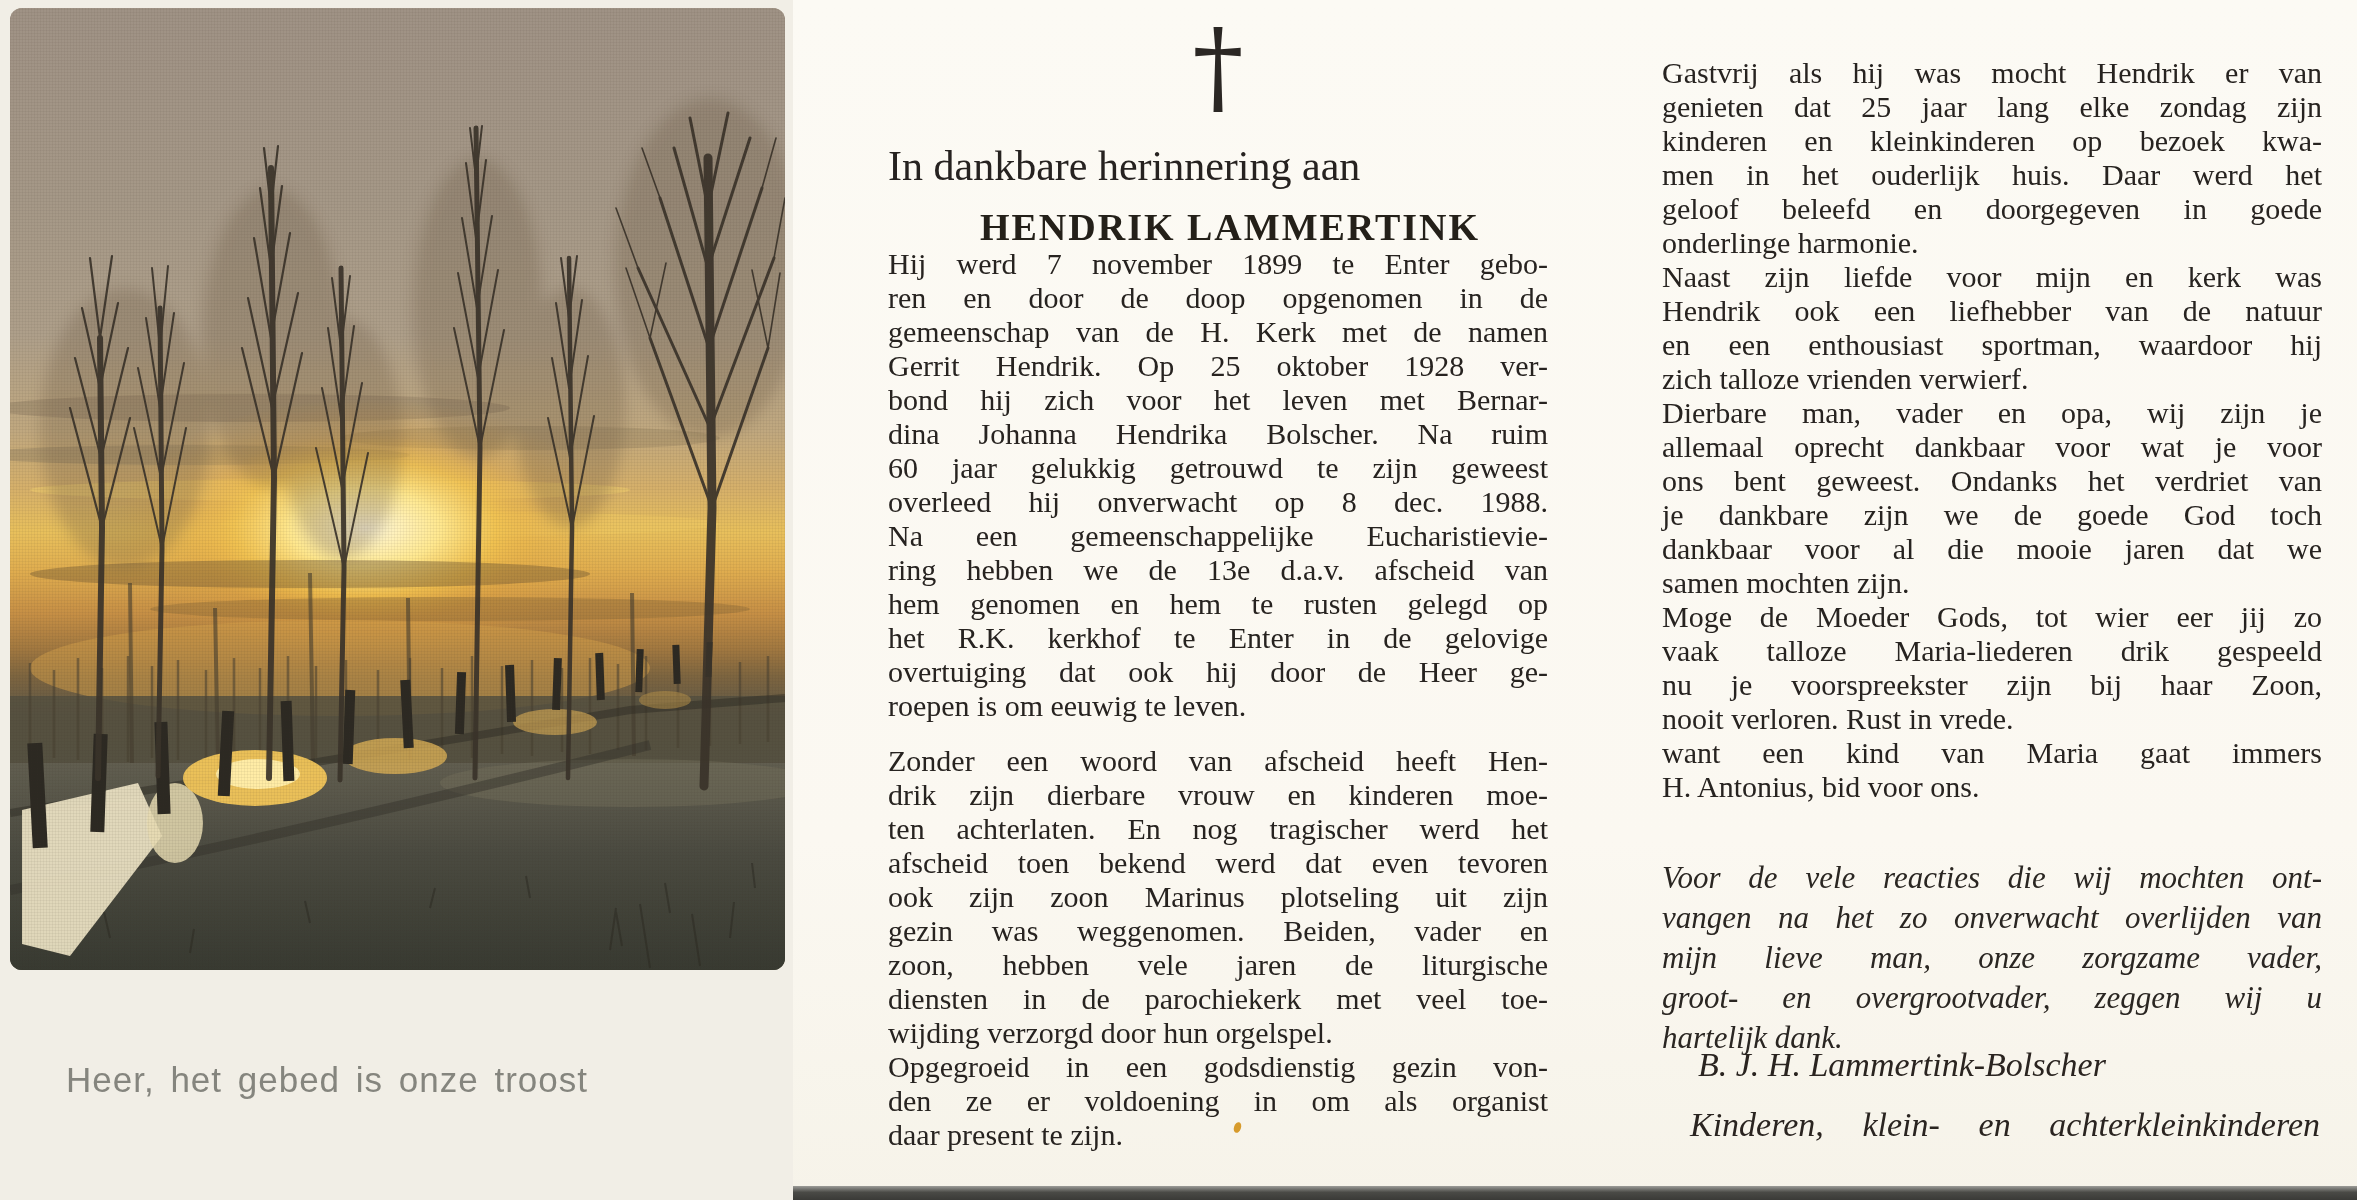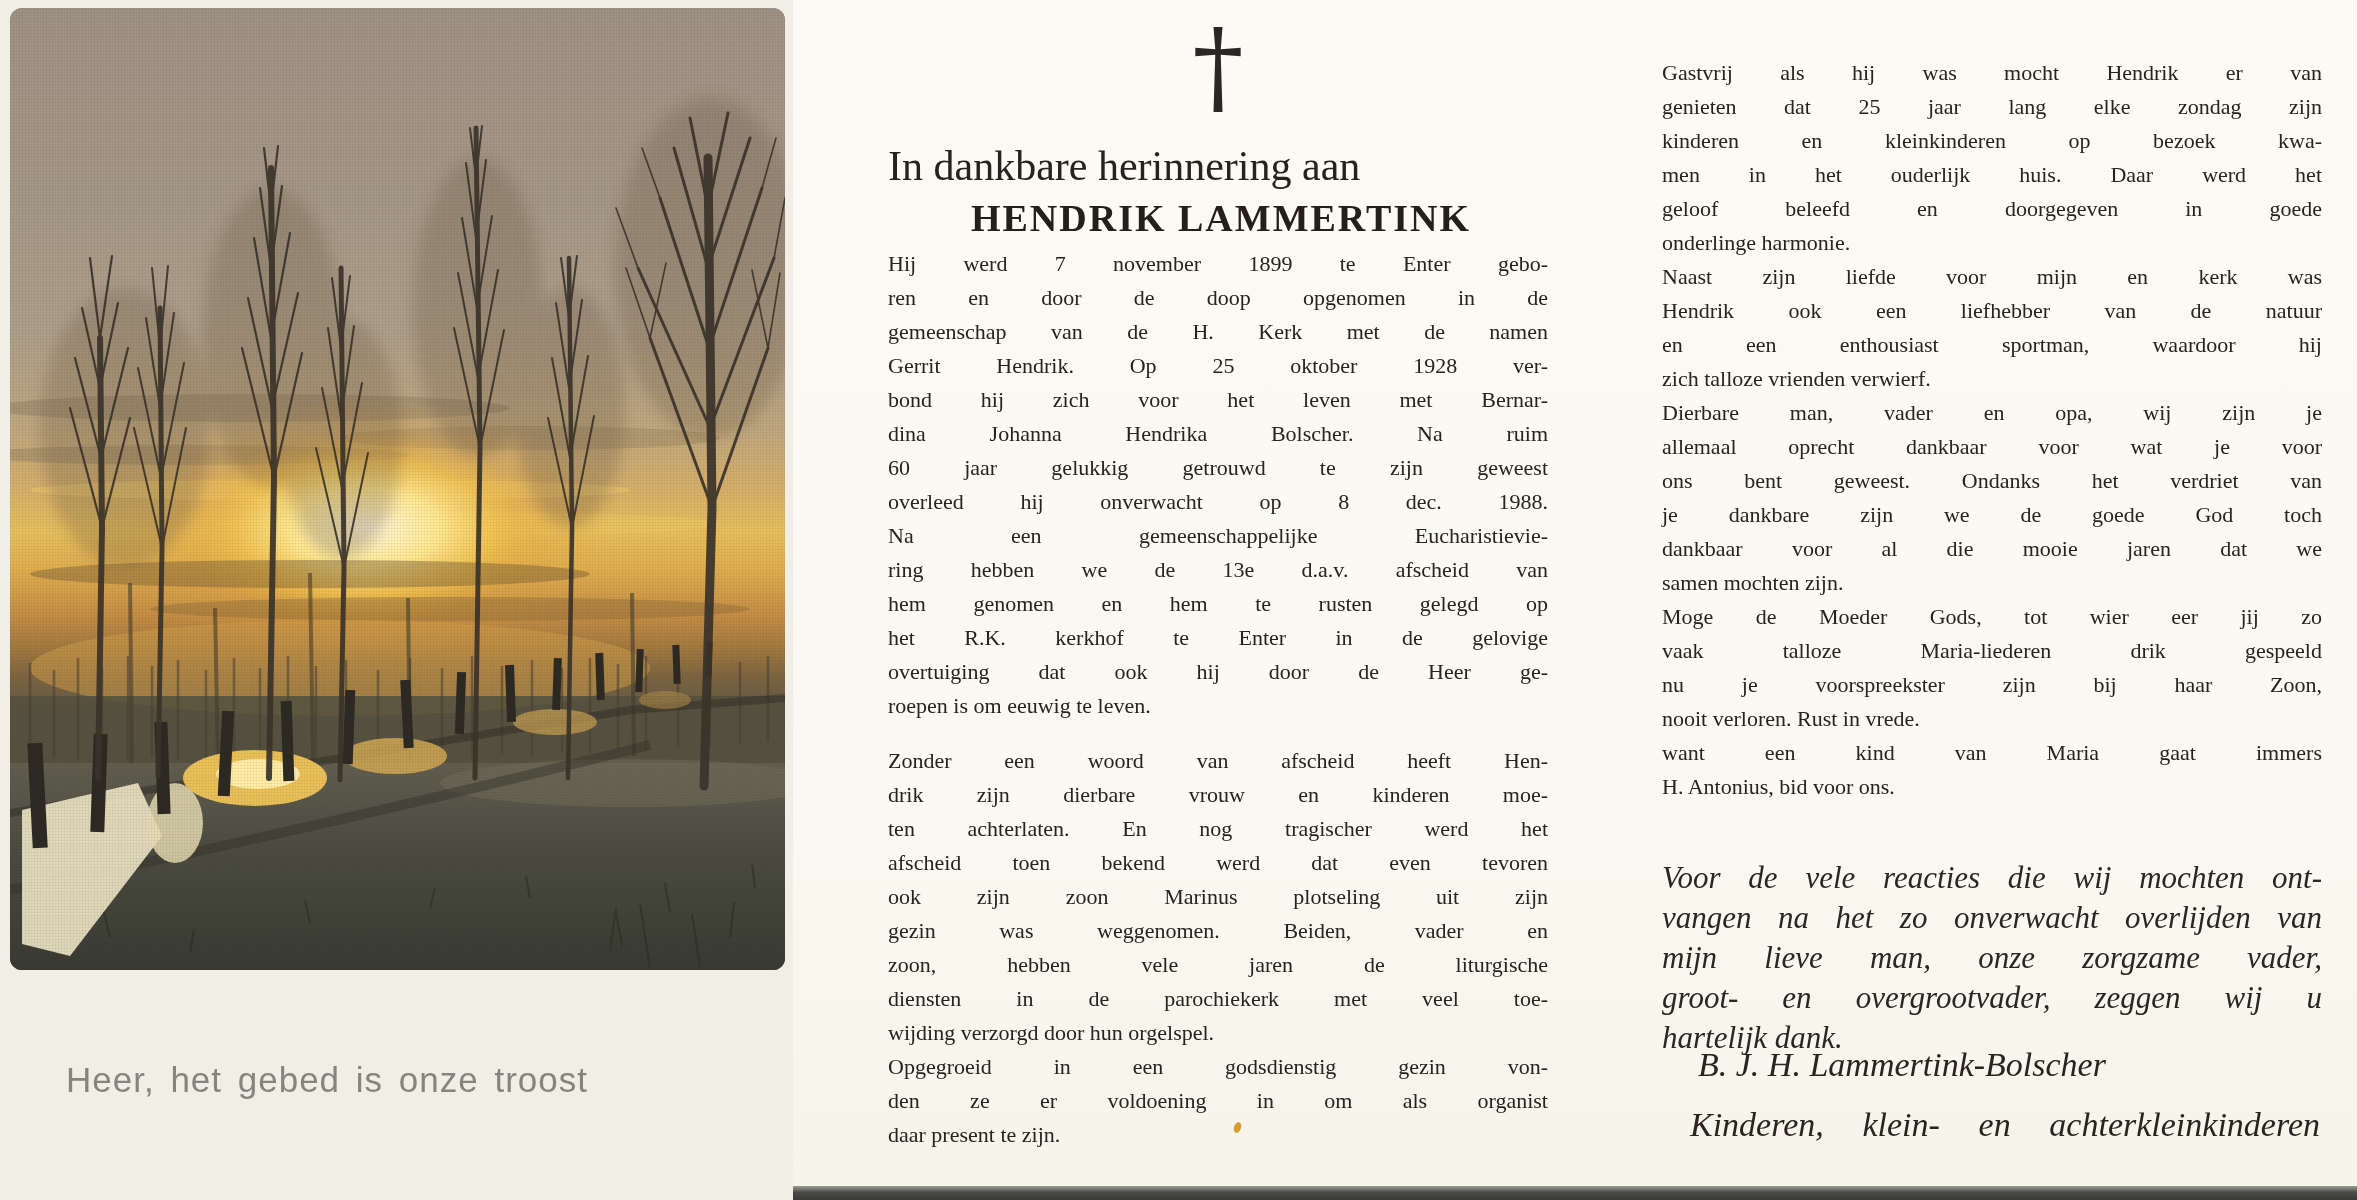--- a/index.html
+++ b/index.html
@@ -36,24 +36,24 @@
     background:linear-gradient(180deg,#fcfaf4 0%,#fbf8f1 70%,#f6f3e9 100%);
   }
   .col-middle{position:absolute;left:95px;top:0;width:660px;height:1200px}
   .col-right{position:absolute;left:869px;top:0;width:660px;height:1200px}
   .cross{
     position:absolute;left:0;top:16px;width:100%;text-align:center;
     font-family:"DejaVu Serif", serif;font-size:102px;line-height:1;color:#2b2724;
   }
   .intro{position:absolute;left:0;top:142px;width:100%;text-align:left;font-size:42px;color:#262220}
   .name{
-    position:absolute;left:0;top:193px;width:100%;margin:3px;text-align:center;
+    position:absolute;left:0;top:193px;width:100%;margin:12px;text-align:center;
     font-size:38px;font-weight:600;letter-spacing:2px;color:#242019;
   }
-  .body{font-size:22px;line-height:34px;color:#272320}
+  .body{font-size:30px;line-height:34px;color:#272320}
   .b1{position:absolute;top:247px;left:0;width:100%}
   .b2{position:absolute;top:744px;left:0;width:100%}
   .rbody{position:absolute;top:56px;left:0;width:100%}
   .tline{text-align:justify;text-align-last:justify}
   .tlast{text-align-last:left}
   .note{
     position:absolute;top:858px;left:0;width:100%;
     font-style:italic;font-size:31px;line-height:40px;color:#2a2622;
   }
   .sig{font-style:italic;color:#2a2420}

